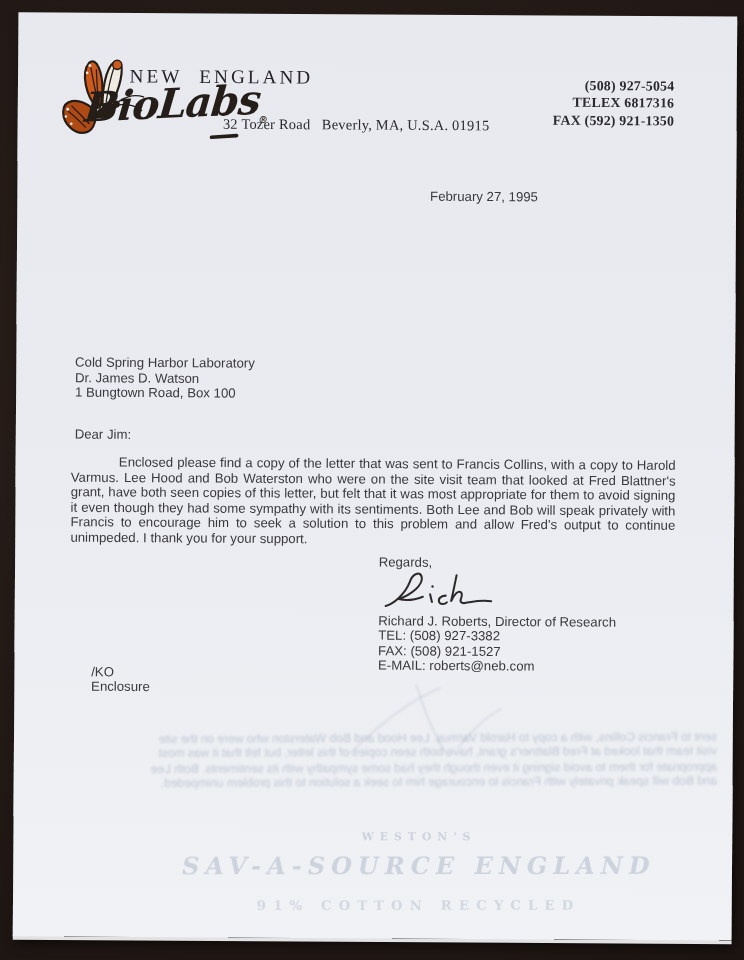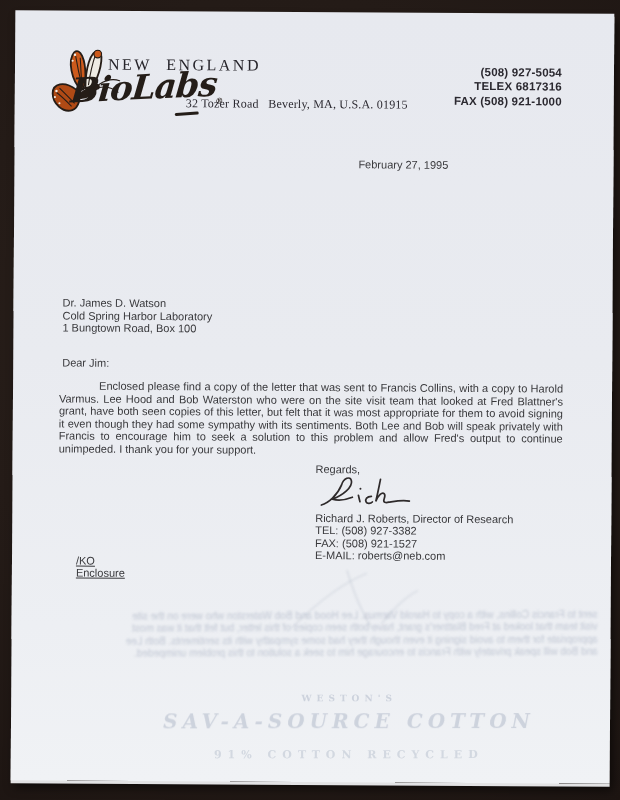--- a/index.html
+++ b/index.html
@@ -28,36 +28,36 @@
     transform:rotate(-3deg) skewX(-8deg);transform-origin:left bottom;
   }
   .company-script .reg{font-size:8px;font-style:normal;letter-spacing:0;vertical-align:-8px;}
   .script-swash{left:160px;top:101px;width:24px;height:3px;background:#241d18;border-radius:2px;transform:rotate(-4deg);}
   .hq-address{
     left:171px;top:85px;
     font-family:"Liberation Serif", serif;font-size:12px;color:#2b2930;letter-spacing:0.2px;
   }
   .contact-block{
     top:52px;right:52px;text-align:right;
-    font-family:Liberation Sans, sans-serif;font-weight:bold;font-size:11.5px;
+    font-family:Liberation Serif, serif;font-weight:bold;font-size:11.5px;
     color:#2b2930;line-height:14.3px;letter-spacing:0.2px;
   }
   
   .typed{color:#39393c;font-size:11px;line-height:12.5px;}
   .date-line{left:344px;top:146px;}
   .recipient{left:49px;top:286px;}
   .salutation{left:49px;top:346px;}
   .body-par{
     left:46px;top:369px;width:504px;
     text-align:justify;text-align-last:left;text-indent:40px;line-height:12.6px;
   }
   .closing{left:303px;top:451px;}
   .sig-svg{left:306px;top:462px;}
   .sig-block{left:303px;top:500px;line-height:12.4px;}
-  .ref-block{left:64px;top:544px;line-height:12.4px;text-decoration:underline;}
+  .ref-block{left:64px;top:544px;line-height:12.4px;}
   
   .showthrough{
     left:6px;top:598px;width:580px;
     transform:scaleX(-1) rotate(0.6deg);
     filter:blur(1.1px);
     color:rgba(123,136,160,0.40);
     font-size:10px;line-height:12.4px;
     white-space:nowrap;overflow:hidden;
   }
   .scribble{left:270px;top:556px;opacity:0.5;filter:blur(0.8px);}
@@ -105,28 +105,28 @@
   <div class="abs company-name">NEW ENGLAND</div>
 
   <div class="abs company-script"><span>BioLabs</span><span class="reg">®</span></div>
   <div class="abs script-swash"></div>
 
   <div class="abs hq-address">32 Tozer Road&nbsp;&nbsp; Beverly, MA, U.S.A. 01915</div>
 
   <div class="abs contact-block">
     <div>(508) 927-5054</div>
     <div>TELEX 6817316</div>
-    <div>FAX (508) 921-1000</div>
+    <div>FAX (592) 921-1350</div>
   </div>
 
   <div class="abs typed date-line">February 27, 1995</div>
 
   <div class="abs typed recipient">
+    <div>Cold Spring Harbor Laboratory</div>
     <div>Dr. James D. Watson</div>
-    <div>Cold Spring Harbor Laboratory</div>
     <div>1 Bungtown Road, Box 100</div>
   </div>
 
   <div class="abs typed salutation">Dear Jim:</div>
 
   <div class="abs typed body-par">Enclosed please find a copy of the letter that was sent to Francis Collins, with a copy to Harold Varmus.  Lee Hood and Bob Waterston who were on the site visit team that looked at Fred Blattner's grant, have both seen copies of this letter, but felt that it was most appropriate for them to avoid signing it even though they had some sympathy with its sentiments.  Both Lee and Bob will speak privately with Francis to encourage him to seek a solution to this problem and allow Fred's output to continue unimpeded.  I thank you for your support.</div>
 
   <div class="abs typed closing">Regards,</div>
 
   <svg class="abs sig-svg" width="100" height="40" viewBox="0 0 100 40">
@@ -159,16 +159,16 @@
     </g>
   </svg>
   <div class="abs showthrough">
     <div>sent to Francis Collins, with a copy to Harold Varmus. Lee Hood and Bob Waterston who were on the site</div>
     <div>visit team that looked at Fred Blattner's grant, have both seen copies of this letter, but felt that it was most</div>
     <div>appropriate for them to avoid signing it even though they had some sympathy with its sentiments. Both Lee</div>
     <div>and Bob will speak privately with Francis to encourage him to seek a solution to this problem unimpeded.</div>
   </div>
 
   <div class="abs wm wm-1">WESTON'S</div>
-  <div class="abs wm wm-2">SAV-A-SOURCE COTTON</div>
+  <div class="abs wm wm-2">SAV-A-SOURCE ENGLAND</div>
   <div class="abs wm wm-3">91% COTTON RECYCLED</div>
 
 </div>
 
 </body></html>

